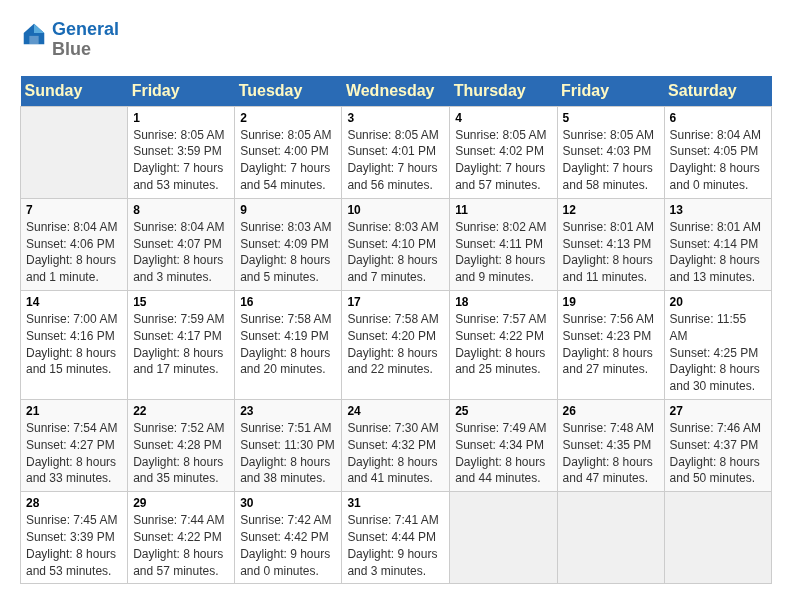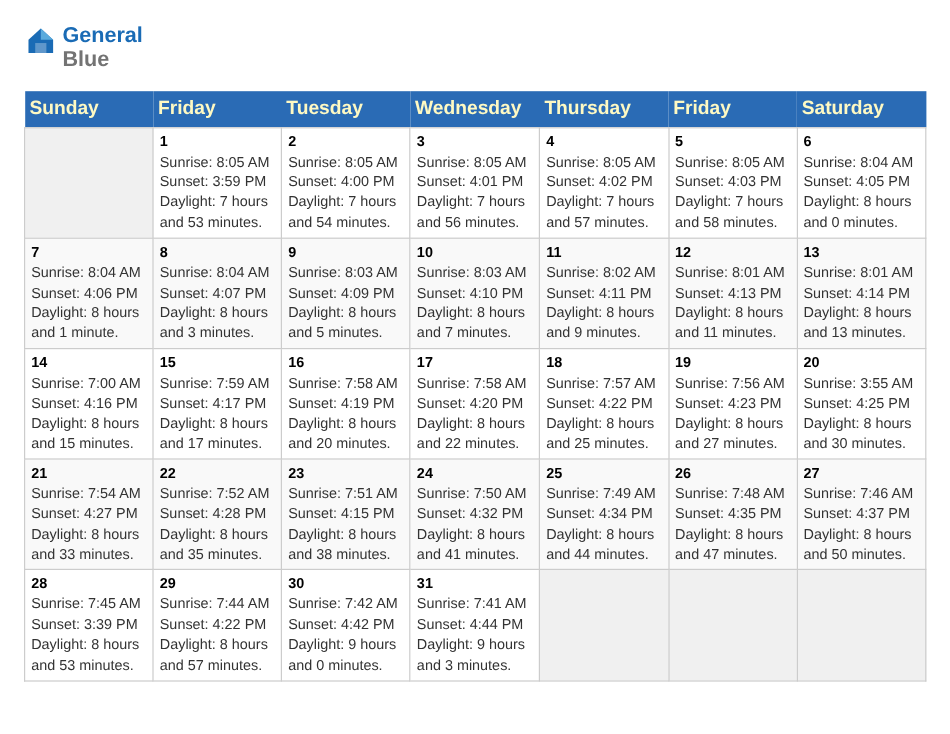--- a/index.html
+++ b/index.html
@@ -276,21 +276,21 @@
         <span class="day-num">19</span>
         <div class="day-info">
           <div>Sunrise: 7:56 AM</div>
           <div>Sunset: 4:23 PM</div>
           <div>Daylight: 8 hours and 27 minutes.</div>
         </div>
       </td>
         <td>
         <span class="day-num">20</span>
         <div class="day-info">
-          <div>Sunrise: 3:55 AM</div>
+          <div>Sunrise: 11:55 AM</div>
           <div>Sunset: 4:25 PM</div>
           <div>Daylight: 8 hours and 30 minutes.</div>
         </div>
       </td>
       </tr>
       <tr>
         <td>
         <span class="day-num">21</span>
         <div class="day-info">
           <div>Sunrise: 7:54 AM</div>
@@ -303,28 +303,28 @@
         <div class="day-info">
           <div>Sunrise: 7:52 AM</div>
           <div>Sunset: 4:28 PM</div>
           <div>Daylight: 8 hours and 35 minutes.</div>
         </div>
       </td>
         <td>
         <span class="day-num">23</span>
         <div class="day-info">
           <div>Sunrise: 7:51 AM</div>
-          <div>Sunset: 4:15 PM</div>
+          <div>Sunset: 11:30 PM</div>
           <div>Daylight: 8 hours and 38 minutes.</div>
         </div>
       </td>
         <td>
         <span class="day-num">24</span>
         <div class="day-info">
-          <div>Sunrise: 7:50 AM</div>
+          <div>Sunrise: 7:30 AM</div>
           <div>Sunset: 4:32 PM</div>
           <div>Daylight: 8 hours and 41 minutes.</div>
         </div>
       </td>
         <td>
         <span class="day-num">25</span>
         <div class="day-info">
           <div>Sunrise: 7:49 AM</div>
           <div>Sunset: 4:34 PM</div>
           <div>Daylight: 8 hours and 44 minutes.</div>

